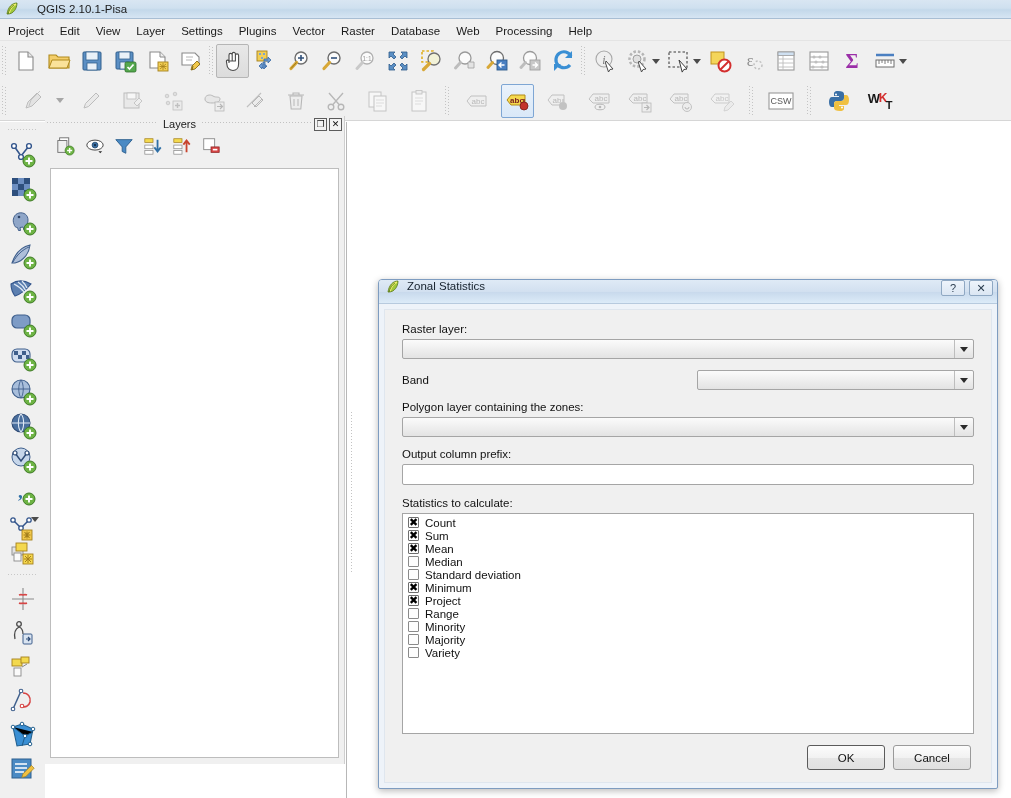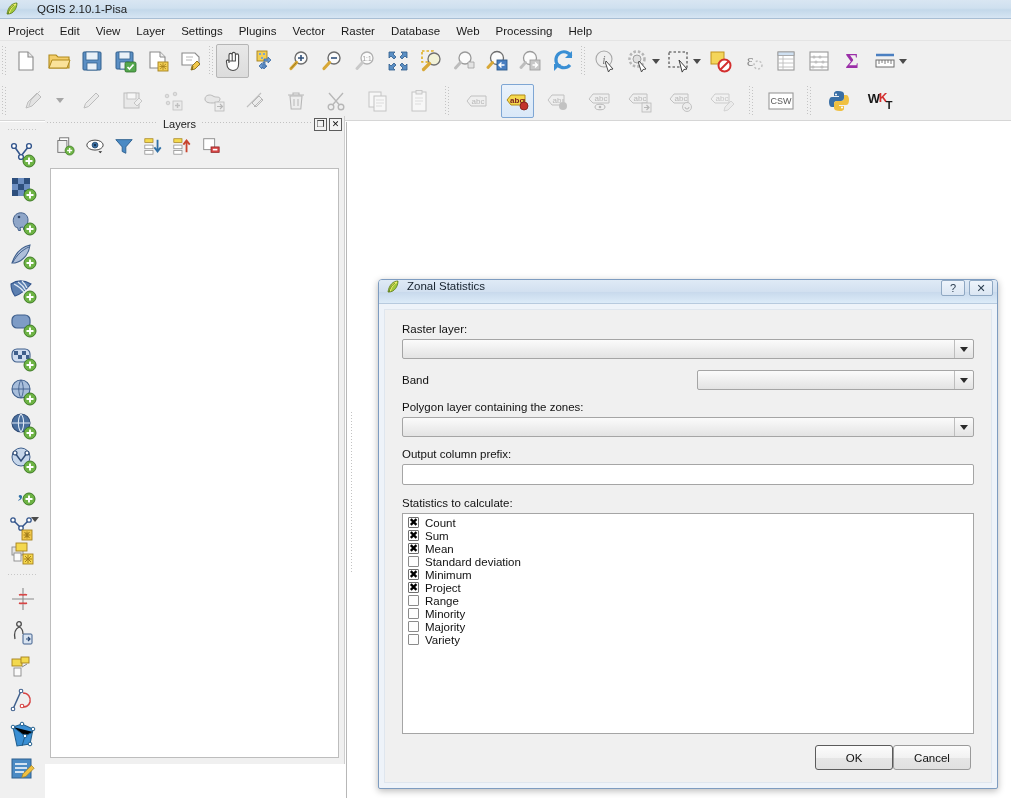--- a/index.html
+++ b/index.html
@@ -213,21 +213,21 @@
   }
   .chk.checked { border-color: #6e6e6e; }
   .chk .mark {
     font-size: 11px; line-height: 9px; color: #000; font-weight: bold;
     font-family: "DejaVu Sans", sans-serif;
   }
   .list-label { font-size: 11.5px; color: #111; white-space: nowrap; }
 
   .dlg-buttons {
     flex: 0 0 auto; display: flex; justify-content: flex-end;
-    padding: 11px 3px 2px 0;
+    gap: 8px; padding: 11px 3px 2px 0;
   }
   .btn {
     min-width: 78px; height: 25px;
     border: 1px solid #9a9a9a; border-radius: 3px;
     background: linear-gradient(to bottom, #fcfcfc 0%, #f2f2f2 50%, #e6e6e6 51%, #e0e0e0 100%);
     font-family: "Liberation Sans", sans-serif; font-size: 11.5px; color: #111;
     display: flex; align-items: center; justify-content: center;
   }
   .btn.default { border: 1px solid #5b5b5b; }
 </style>
@@ -931,20 +931,24 @@
           <span class="list-label">Sum</span>
         </div>
         <div class="list-item">
           <span class="chk checked">
               <span class="mark">✖</span>
             </span>
           <span class="list-label">Mean</span>
         </div>
         <div class="list-item">
           <span class="chk"></span>
+          <span class="list-label">Median</span>
+        </div>
+        <div class="list-item">
+          <span class="chk"></span>
           <span class="list-label">Standard deviation</span>
         </div>
         <div class="list-item">
           <span class="chk checked">
               <span class="mark">✖</span>
             </span>
           <span class="list-label">Minimum</span>
         </div>
         <div class="list-item">
           <span class="chk checked">

